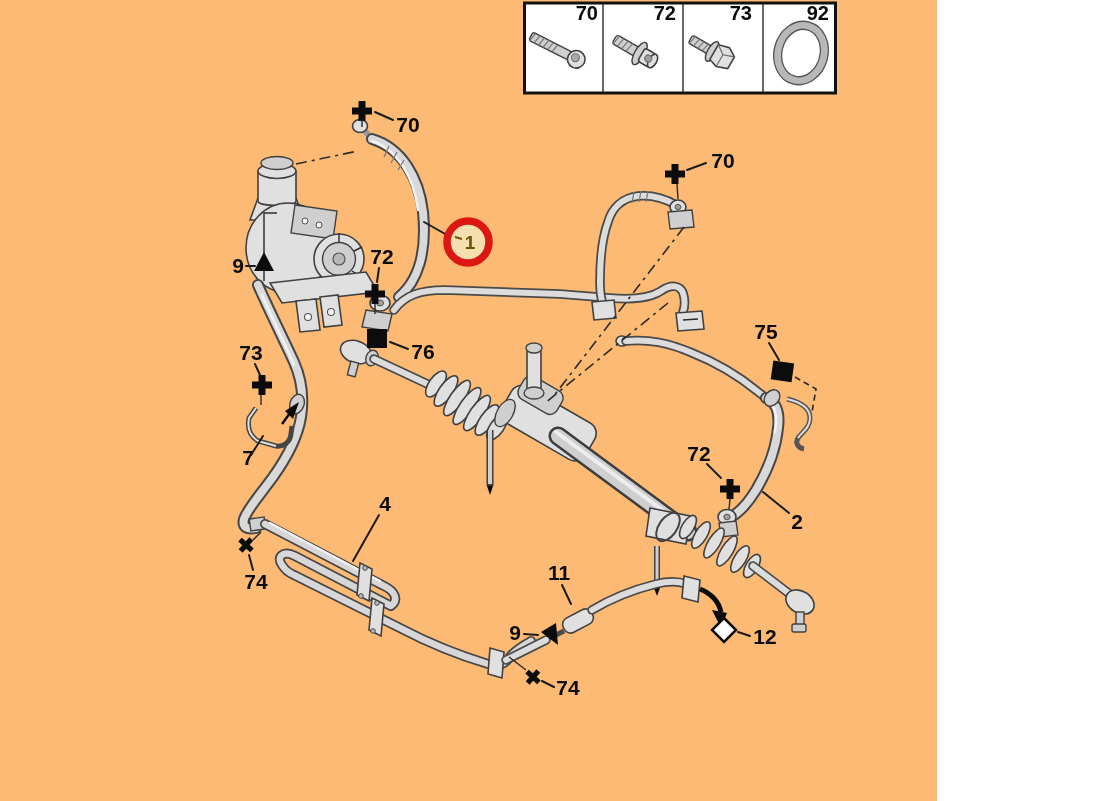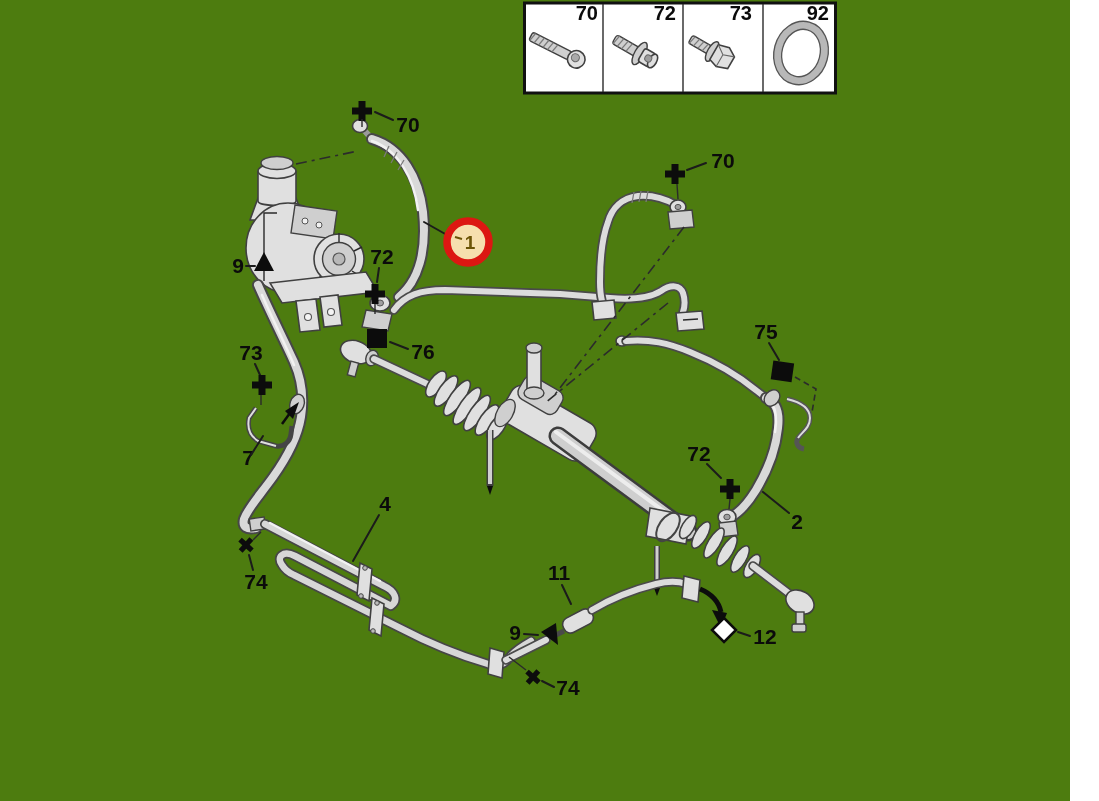--- a/index.html
+++ b/index.html
@@ -1,16 +1,16 @@
 <!DOCTYPE html>
 <html><head>
 <meta charset="utf-8">
 <style>
   html,body{margin:0;padding:0;background:#ffffff;}
-  .stage{width:1070px;height:801px;position:relative;background:#4d7c0f;}
+  .stage{width:937px;height:801px;position:relative;background:#fdba74;}
   svg{display:block;}
   .num{font:700 21px "Liberation Sans",sans-serif;fill:#0b0b0b;}
   .lnum{font:700 20px "Liberation Sans",sans-serif;fill:#0b0b0b;}
   .hnum{font:700 19px "Liberation Sans",sans-serif;fill:#6b5405;}
   .lead{stroke:#1b1b1b;stroke-width:2;fill:none;stroke-linecap:round;}
   .thin{stroke:#2a2a2a;stroke-width:1.4;fill:none;}
   .dash{stroke:#2b2b2b;stroke-width:1.6;fill:none;stroke-dasharray:11 5 3 5;}
   .dsh2{stroke:#2b2b2b;stroke-width:1.6;fill:none;stroke-dasharray:6 4;}
   .sym{fill:#0c0c0c;stroke:none;}
   .hc{fill:none;stroke:#474747;stroke-width:12;stroke-linecap:round;stroke-linejoin:round;}

